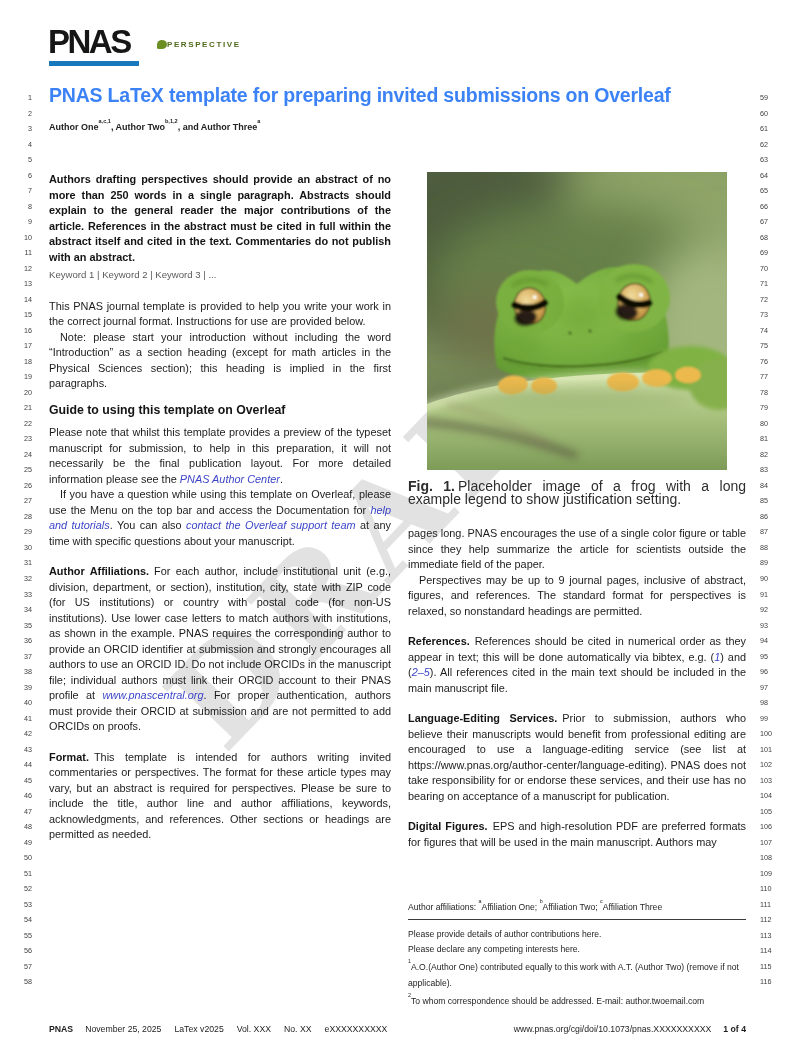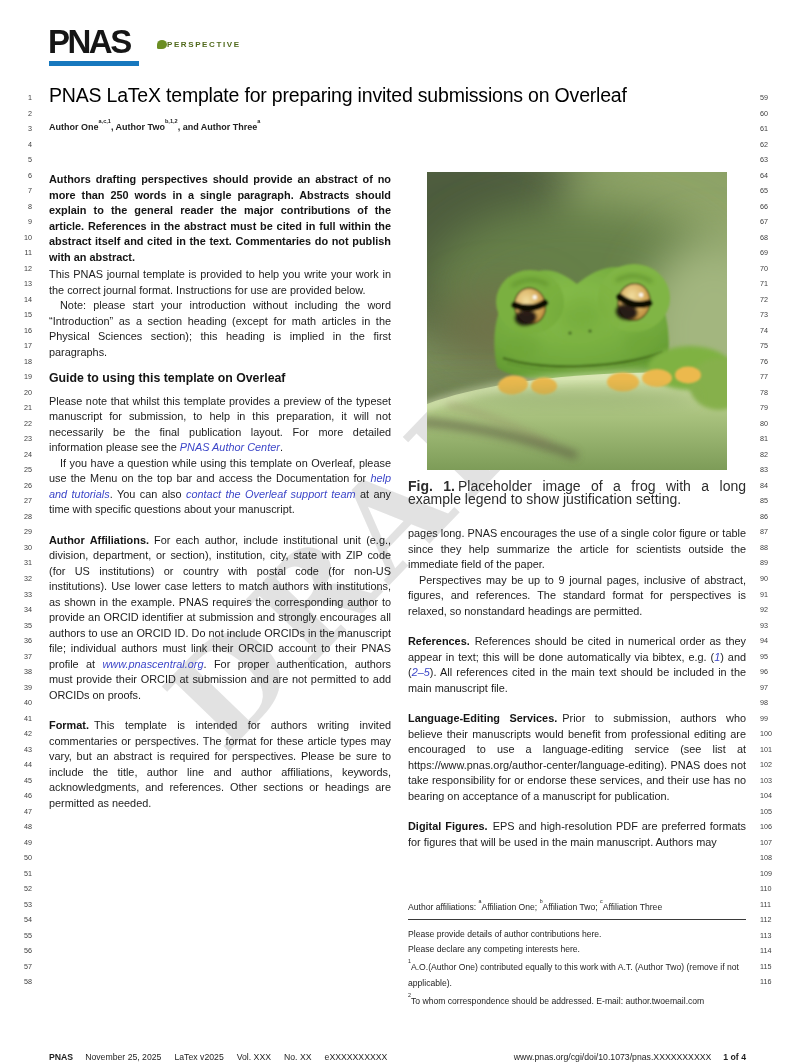--- a/index.html
+++ b/index.html
@@ -18,21 +18,21 @@
     transform:rotate(-46deg);
   }
 
   
   .logo { left:48px; top:23px; font-size:33px; font-weight:bold; letter-spacing:-2.5px; color:#161616; }
   .logo-bar { left:49px; top:61px; width:90px; height:5px; background:#1778be; }
   .badge { left:157px; top:40px; display:flex; align-items:center; }
   .badge .dot { width:10px; height:9px; background:#6b8e23; border-radius:50% 50% 50% 15%; }
   .badge .badge-label { font-size:8px; font-weight:bold; color:#50691b; letter-spacing:1.6px; }
 
-  .title { left:49px; top:84px; width:670px; font-size:19.5px; font-weight:normal; color:#000000; letter-spacing:-0.2px; }
+  .title { left:49px; top:84px; width:670px; font-size:19.5px; font-weight:bold; color:#3b82f6; letter-spacing:-0.2px; }
 
   .authors { left:49px; top:121px; font-size:9px; font-weight:bold; color:#222; }
   .authors sup, .fn sup, .affline sup, .abstract sup { font-size:62%; position:relative; top:-3.2px; }
   .edited { left:49px; top:143px; font-size:9.4px; color:#222; }
 
   
   .linenos { top:90px; }
   .linenos div { height:15.52px; line-height:15.52px; font-size:7.2px; color:#3d3d3d; }
   .lnl { left:15px; width:17px; text-align:right; }
   .lnr { left:760px; width:22px; text-align:left; }
@@ -58,21 +58,21 @@
   .rc-p1 { margin-top:20px; }
 
   
   .footblock { left:408px; top:897px; width:338px; font-size:8.6px; line-height:15.2px; color:#242424; text-align:left; }
   .affline { margin-bottom:4px; }
   .footblock hr { border:none; border-top:1px solid #3a3a3a; margin:4px 0 7px; }
 
   
   .pfooter { left:49px; top:1024px; width:697px; display:flex; align-items:baseline; font-size:8.7px; color:#1d1d1d; }
   .fbrand { font-weight:bold; margin-right:12px; }
-  .fitem { margin-right:13px;margin-top:28px; }
+  .fitem { margin-right:13px; }
   .fright { margin-left:auto; }
   .fpage { font-weight:bold; margin-left:12px; }
 </style>
 </head>
 <body>
 
 <div class="page">
 
   <div class="watermark">DRAFT</div>
 
@@ -204,20 +204,21 @@
       <div>111</div>
       <div>112</div>
       <div>113</div>
       <div>114</div>
       <div>115</div>
       <div>116</div>
     </div>
 
   <div class="col leftc">
     <p class="abstract">Authors drafting perspectives should provide an abstract of no more than 250 words in a single paragraph. Abstracts should explain to the general reader the major contributions of the article. References in the abstract must be cited in full within the abstract itself and cited in the text. Commentaries do not publish with an abstract.</p>
+    <p class="keywords">Keyword 1 | Keyword 2 | Keyword 3 | ...</p>
 
     <p>This PNAS journal template is provided to help you write your work in the correct journal format. Instructions for use are provided below.</p>
     <p class="indent">Note: please start your introduction without including the word “Introduction” as a section heading (except for math articles in the Physical Sciences section); this heading is implied in the first paragraphs.</p>
 
     <h2 class="sechead">Guide to using this template on Overleaf</h2>
     <p><span>Please note that whilst this template provides a preview of the typeset manuscript for submission, to help in this preparation, it will not necessarily be the final publication layout. For more detailed information please see the </span><a class="link">PNAS Author Center</a><span>.</span></p>
     <p class="indent"><span>If you have a question while using this template on Overleaf, please use the Menu on the top bar and access the Documentation for </span><a class="link">help and tutorials</a><span>. You can also </span><a class="link">contact the Overleaf support team</a><span> at any time with specific questions about your manuscript.</span></p>
 
     <p class="block runin"><b>Author Affiliations.</b><span>For each author, include institutional unit (e.g., division, department, or section), institution, city, state with ZIP code (for US institutions) or country with postal code (for non-US institutions). Use lower case letters to match authors with institutions, as shown in the example. PNAS requires the corresponding author to provide an ORCID identifier at submission and strongly encourages all authors to use an ORCID ID. Do not include ORCIDs in the manuscript file; individual authors must link their ORCID account to their PNAS profile at </span><a class="link">www.pnascentral.org</a><span>. For proper authentication, authors must provide their ORCID at submission and are not permitted to add ORCIDs on proofs.</span></p>
 

